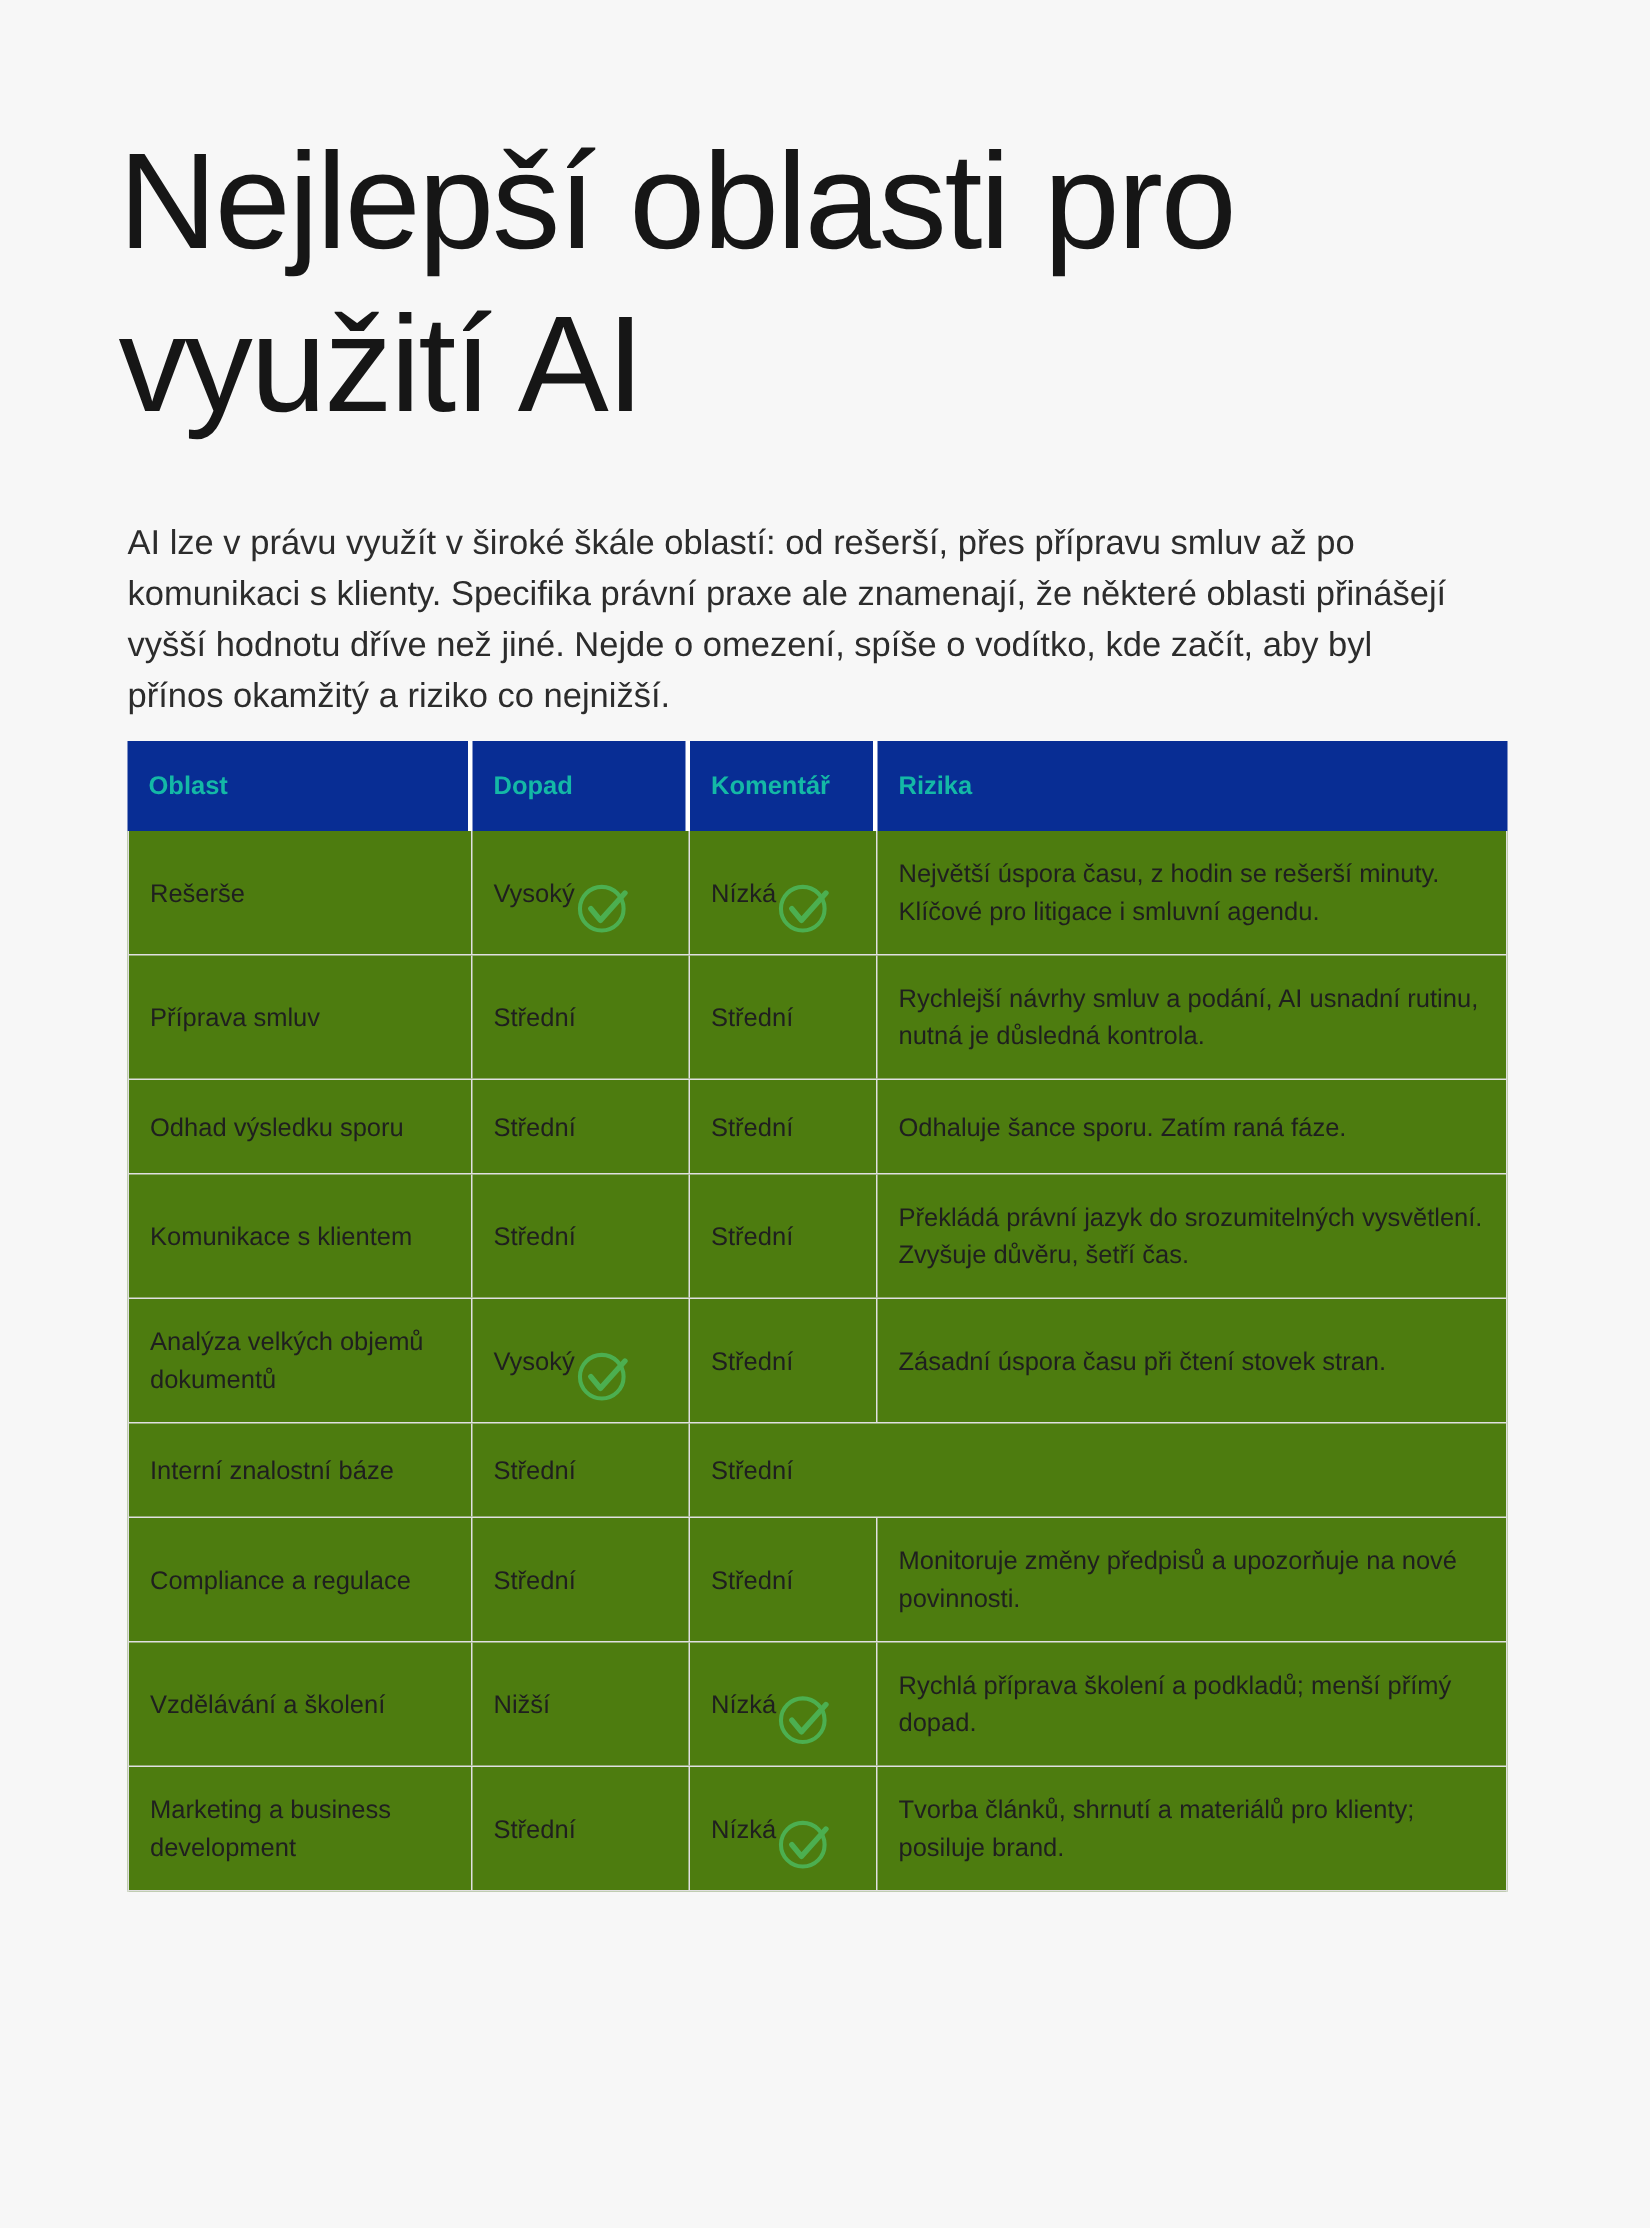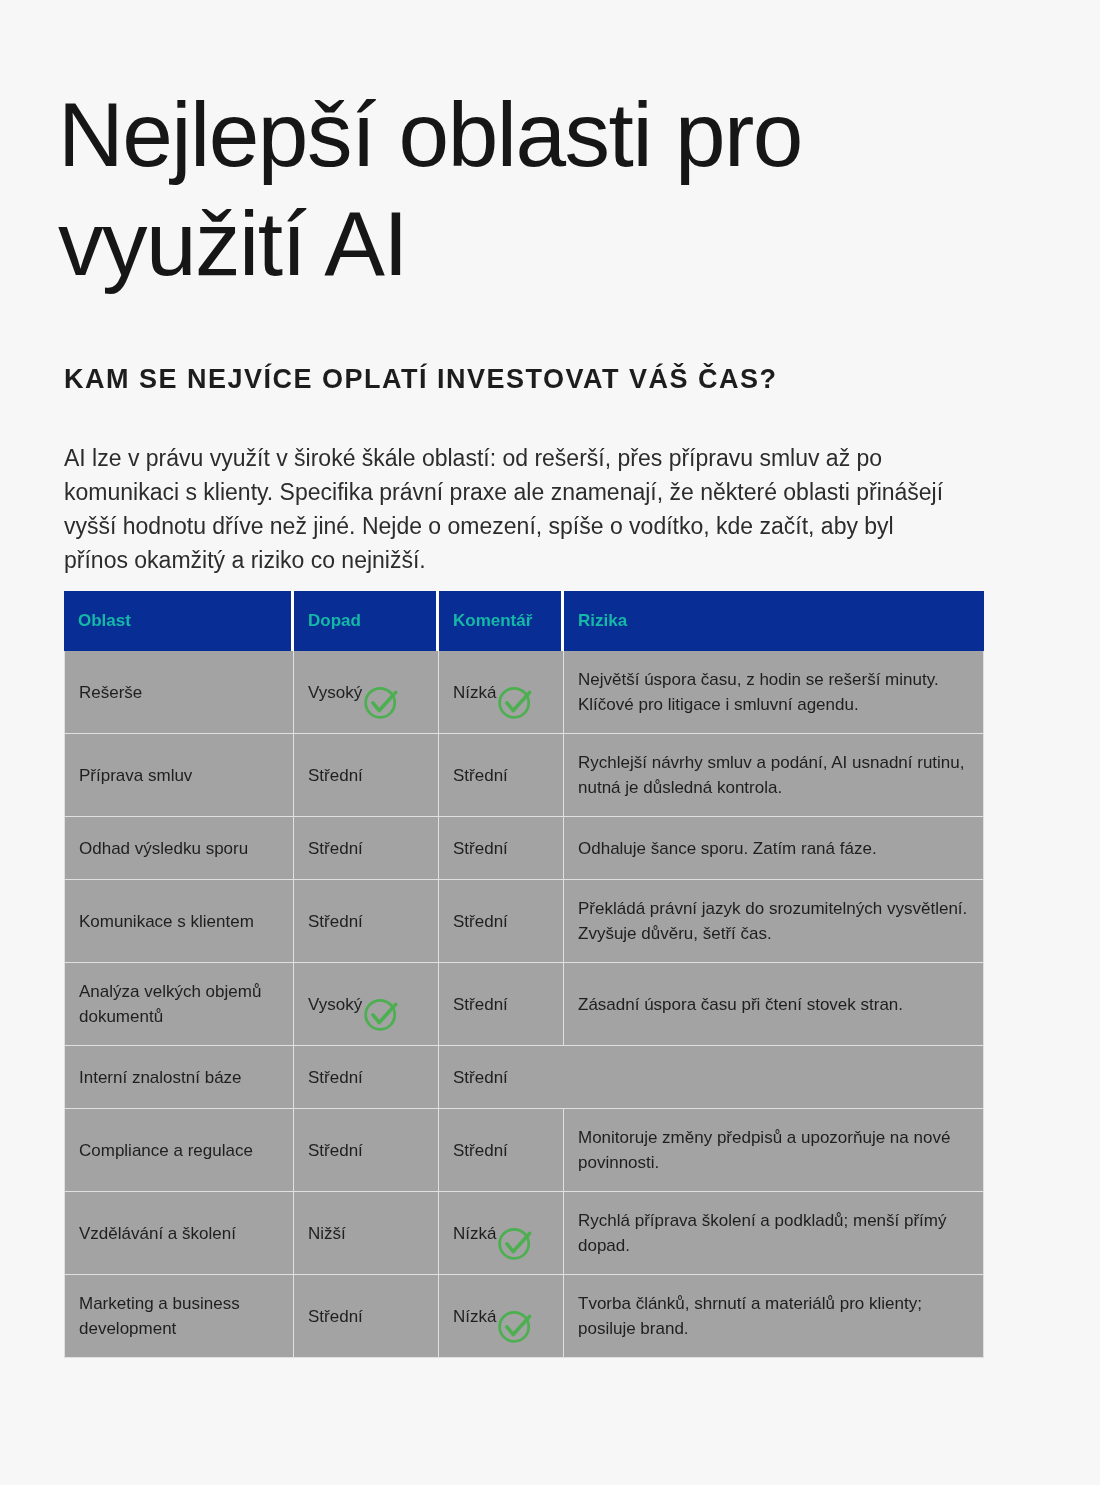--- a/index.html
+++ b/index.html
@@ -11,21 +11,21 @@
   }
   *{margin:0;padding:0;box-sizing:border-box;}
   html,body{background:var(--page-bg);}
   body{
     width:1100px;height:1485px;
     font-family:"Liberation Sans","DejaVu Sans",sans-serif;
     color:var(--text);
     position:relative;
     overflow:hidden;
   }
-  .page{padding:80px 85px 0 64px;}
+  .page{padding:80px 85px 0 85px;}
   .title{
     font-size:91px;
     font-weight:300;
     line-height:1.2;
     letter-spacing:-1.5px;
     color:#161616;
     max-width:900px;
     margin-left:-6px;
   }
   .subtitle{
@@ -53,21 +53,21 @@
   }
   .th{
     color:#14b8a6;
     font-weight:700;
     font-size:17px;
     padding:20px 14px;
     border-right:3px solid #ffffff;
   }
   .th:last-child{border-right:none;}
   .tbody{
-    background:#a3a3a3;
+    background:#4d7c0f;
     border:1px solid var(--border);
     border-top:none;
   }
   .tr{
     display:grid;
     grid-template-columns:229px 145px 125px 419px;
     border-bottom:1px solid var(--border);
   }
   .tr:last-child{border-bottom:none;}
   .td{
@@ -90,21 +90,20 @@
     transform:translateY(9px);
     display:inline-flex;
   }
   .check svg{display:block;}
 </style>
 </head>
 <body>
 
 <div class="page">
   <h1 class="title">Nejlepší oblasti pro využití AI</h1>
-  <h2 class="subtitle">KAM SE NEJVÍCE OPLATÍ INVESTOVAT VÁŠ ČAS?</h2>
   <p class="intro">AI lze v právu využít v široké škále oblastí: od rešerší, přes přípravu smluv až po komunikaci s klienty. Specifika právní praxe ale znamenají, že některé oblasti přinášejí vyšší hodnotu dříve než jiné. Nejde o omezení, spíše o vodítko, kde začít, aby byl přínos okamžitý a riziko co nejnižší.</p>
 
   <div class="table">
     <div class="thead">
       <div class="th">Oblast</div>
       <div class="th">Dopad</div>
       <div class="th">Komentář</div>
       <div class="th">Rizika</div>
     </div>
     <div class="tbody" id="tbody">

